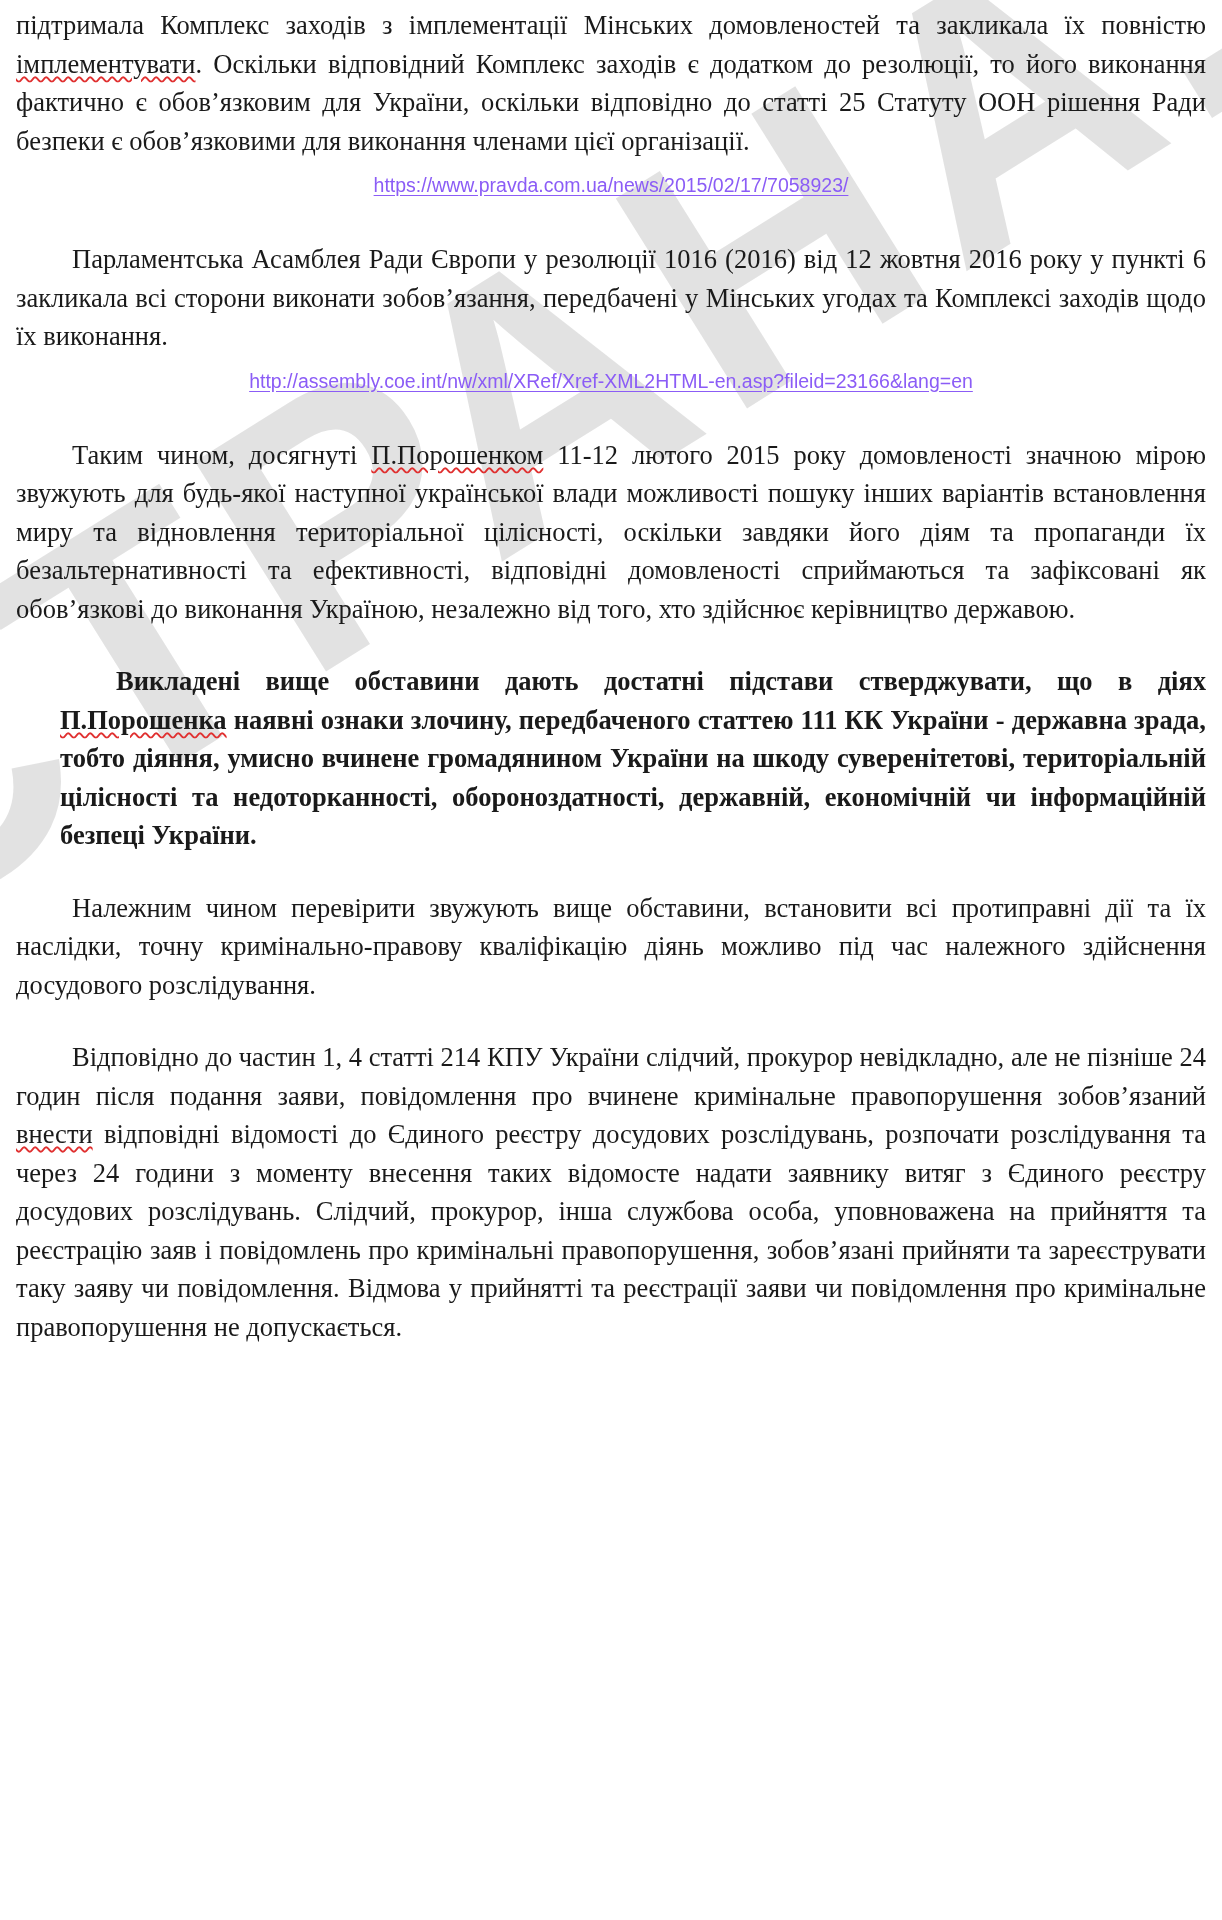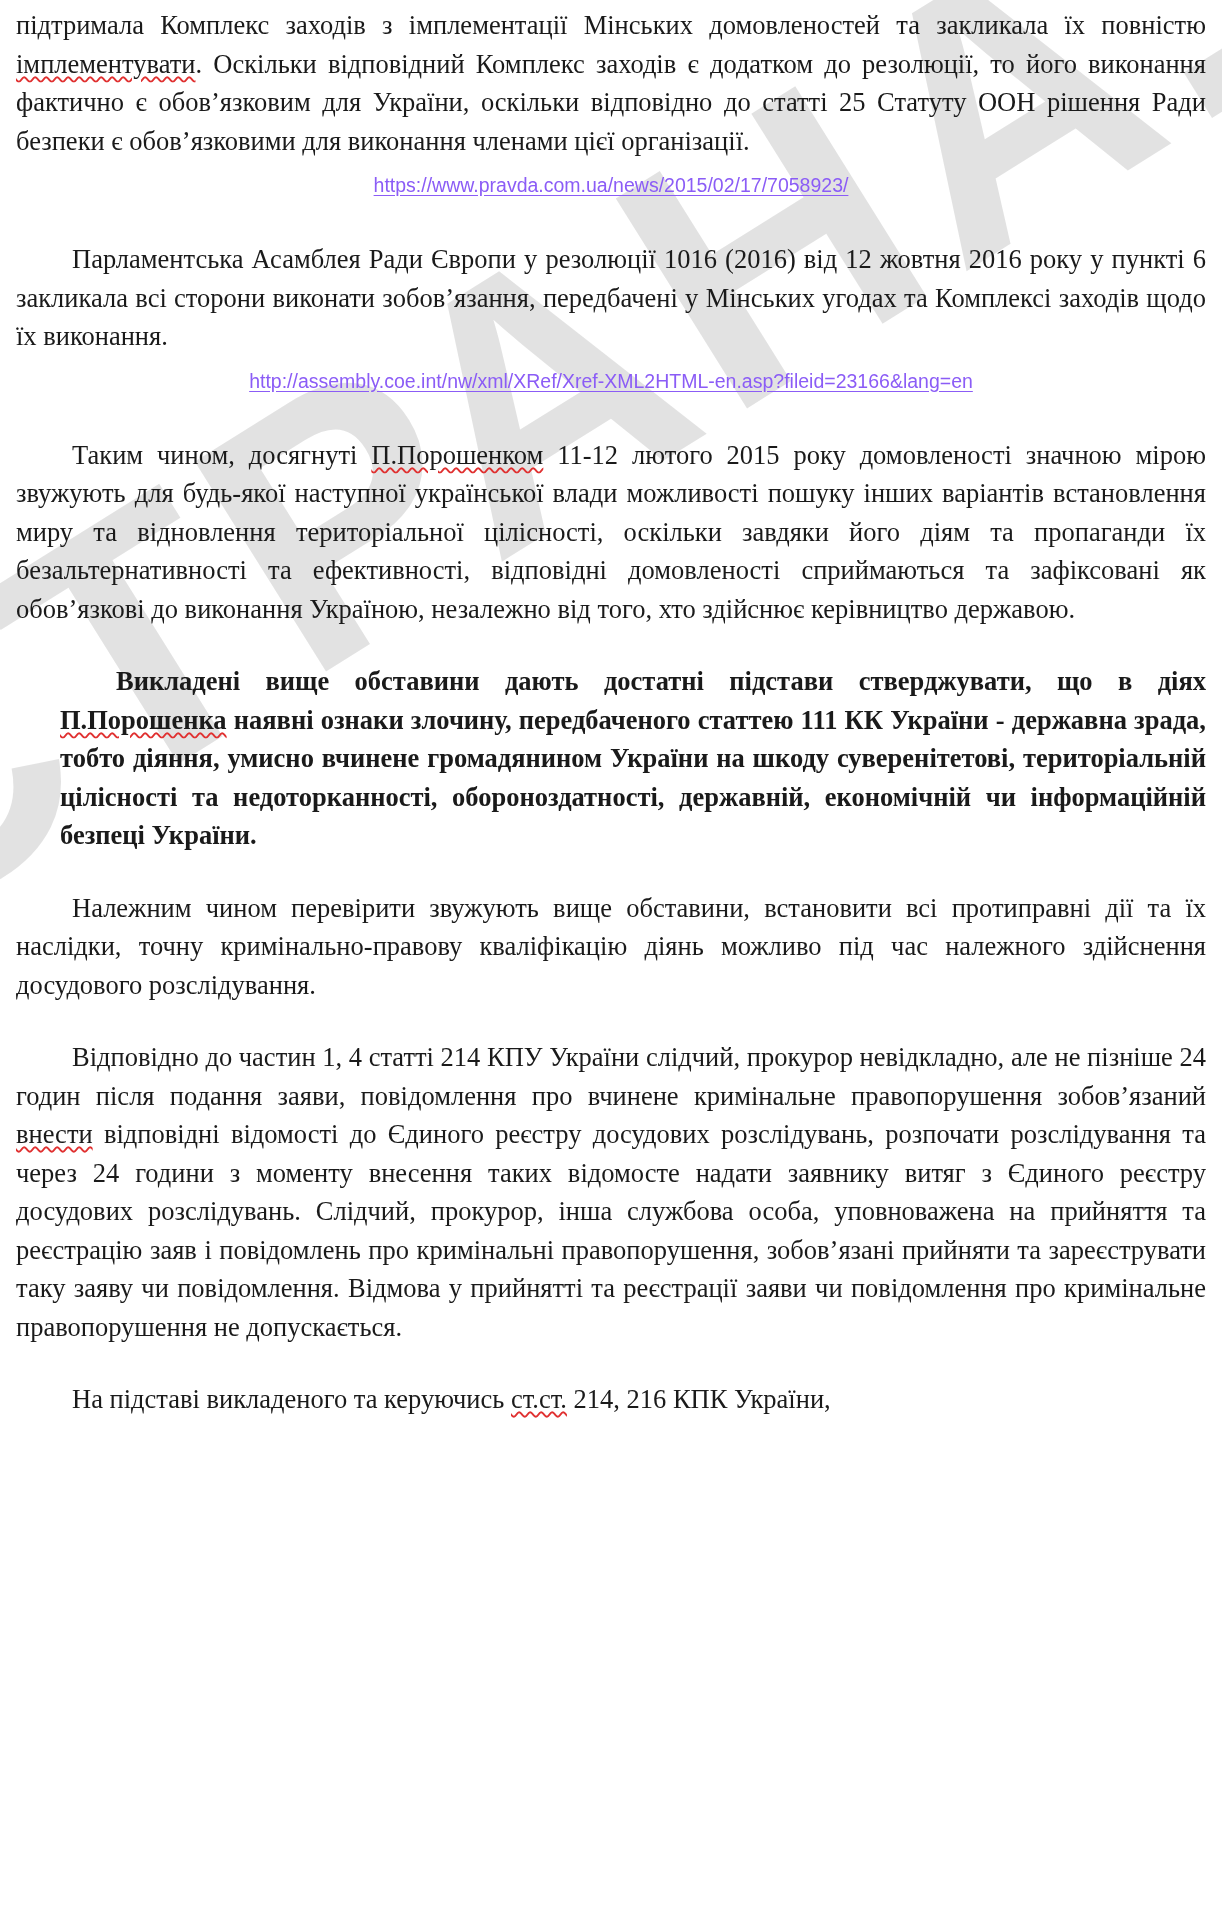--- a/index.html
+++ b/index.html
@@ -118,16 +118,15 @@
     <p class="para indent bold">Викладені вище обставини дають достатні підстави стверджувати, що в діях <span class="sp">П.Порошенка</span> наявні ознаки злочину, передбаченого статтею 111 КК України - державна зрада, тобто діяння, умисно вчинене громадянином України на шкоду суверенітетові, територіальній цілісності та недоторканності, обороноздатності, державній, економічній чи інформаційній безпеці України.</p>
 
     <div class="gap-md"></div>
     <p class="para indent">Належним чином перевірити звужують вище обставини, встановити всі протиправні дії та їх наслідки, точну кримінально-правову кваліфікацію діянь можливо під час належного здійснення досудового розслідування.</p>
 
     <div class="gap-md"></div>
     <p class="para indent">Відповідно до частин 1, 4 статті 214 КПУ України слідчий, прокурор невідкладно, але не пізніше 24 годин після подання заяви, повідомлення про вчинене кримінальне правопорушення зобов’язаний <span class="sp">внести</span> відповідні відомості до Єдиного реєстру досудових розслідувань, розпочати розслідування та через 24 години з моменту внесення таких відомосте надати заявнику витяг з Єдиного реєстру досудових розслідувань. Слідчий, прокурор, інша службова особа, уповноважена на прийняття та реєстрацію заяв і повідомлень про кримінальні правопорушення, зобов’язані прийняти та зареєструвати таку заяву чи повідомлення. Відмова у прийнятті та реєстрації заяви чи повідомлення про кримінальне правопорушення не допускається.</p>
 
 
     <div class="gap-md"></div>
-    <p class="para indent">На підставі викладеного та керуючись <span class="sp">ст.ст.</span> 214, 216 КПК України,</p>
 
   </div>
 </div>
 
 </body></html>

